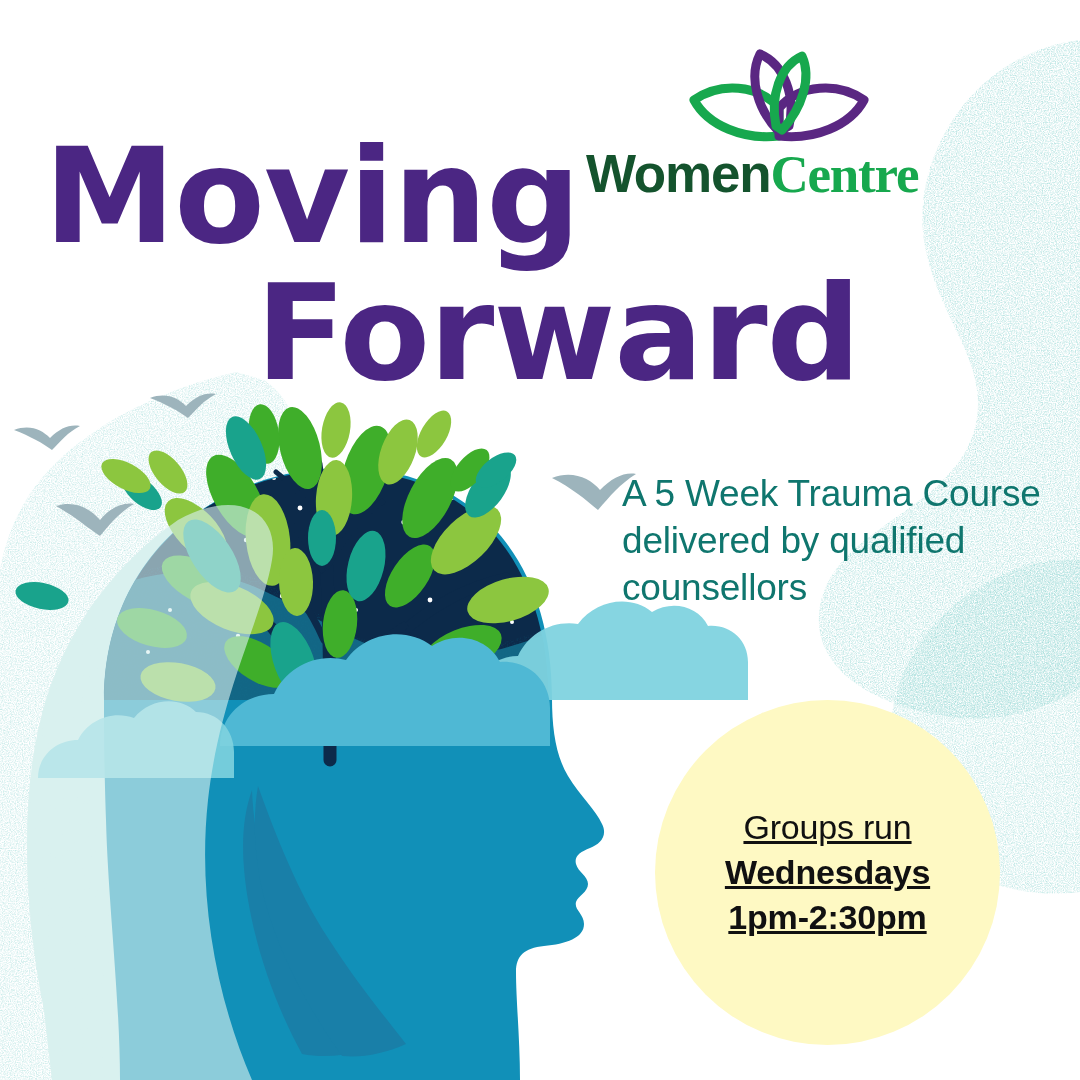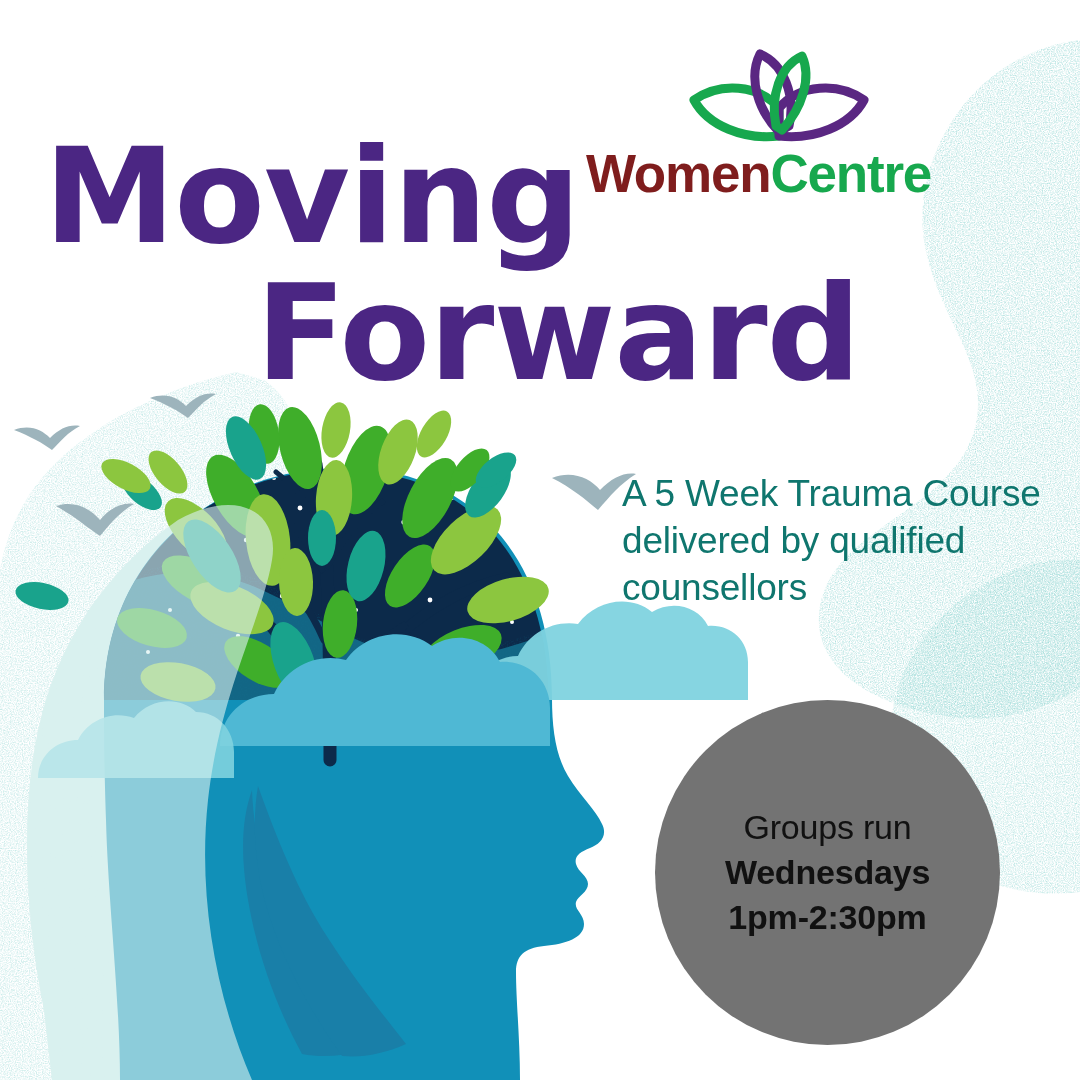--- a/index.html
+++ b/index.html
@@ -50,22 +50,22 @@
     left: 0;
     top: 98px;
     width: 380px;
     height: 60px;
     font-size: 53px;
     font-weight: bold;
     letter-spacing: -1.2px;
     white-space: nowrap;
     line-height: 60px;
   }
-  #logo-word-women { color: #7f1d1d; }
-  #logo-word-centre { color: #17A84E; }
+  #logo-word-women { color: #14532d; }
+  #logo-word-centre { color: #17A84E; font-family: Liberation Serif, serif; }
 
   
   #headline {
     position: absolute;
     z-index: 6;
     left: 44px;
     top: 128px;
     width: 830px;
   }
   .headline-line {
@@ -94,27 +94,28 @@
 
   
   #schedule-circle {
     position: absolute;
     z-index: 6;
     left: 655px;
     top: 700px;
     width: 345px;
     height: 345px;
     border-radius: 50%;
-    background: #737373;
+    background: #fef9c3;
     display: flex;
     flex-direction: column;
     align-items: center;
     justify-content: center;
     color: #111111;
     text-align: right;
+    text-decoration: underline;
   }
   .sched-line {
     font-size: 34px;
     line-height: 1.33;
     letter-spacing: -0.2px;
   }
   .sched-line.bold { font-weight: bold; }
 </style>
 </head>
 <body>

